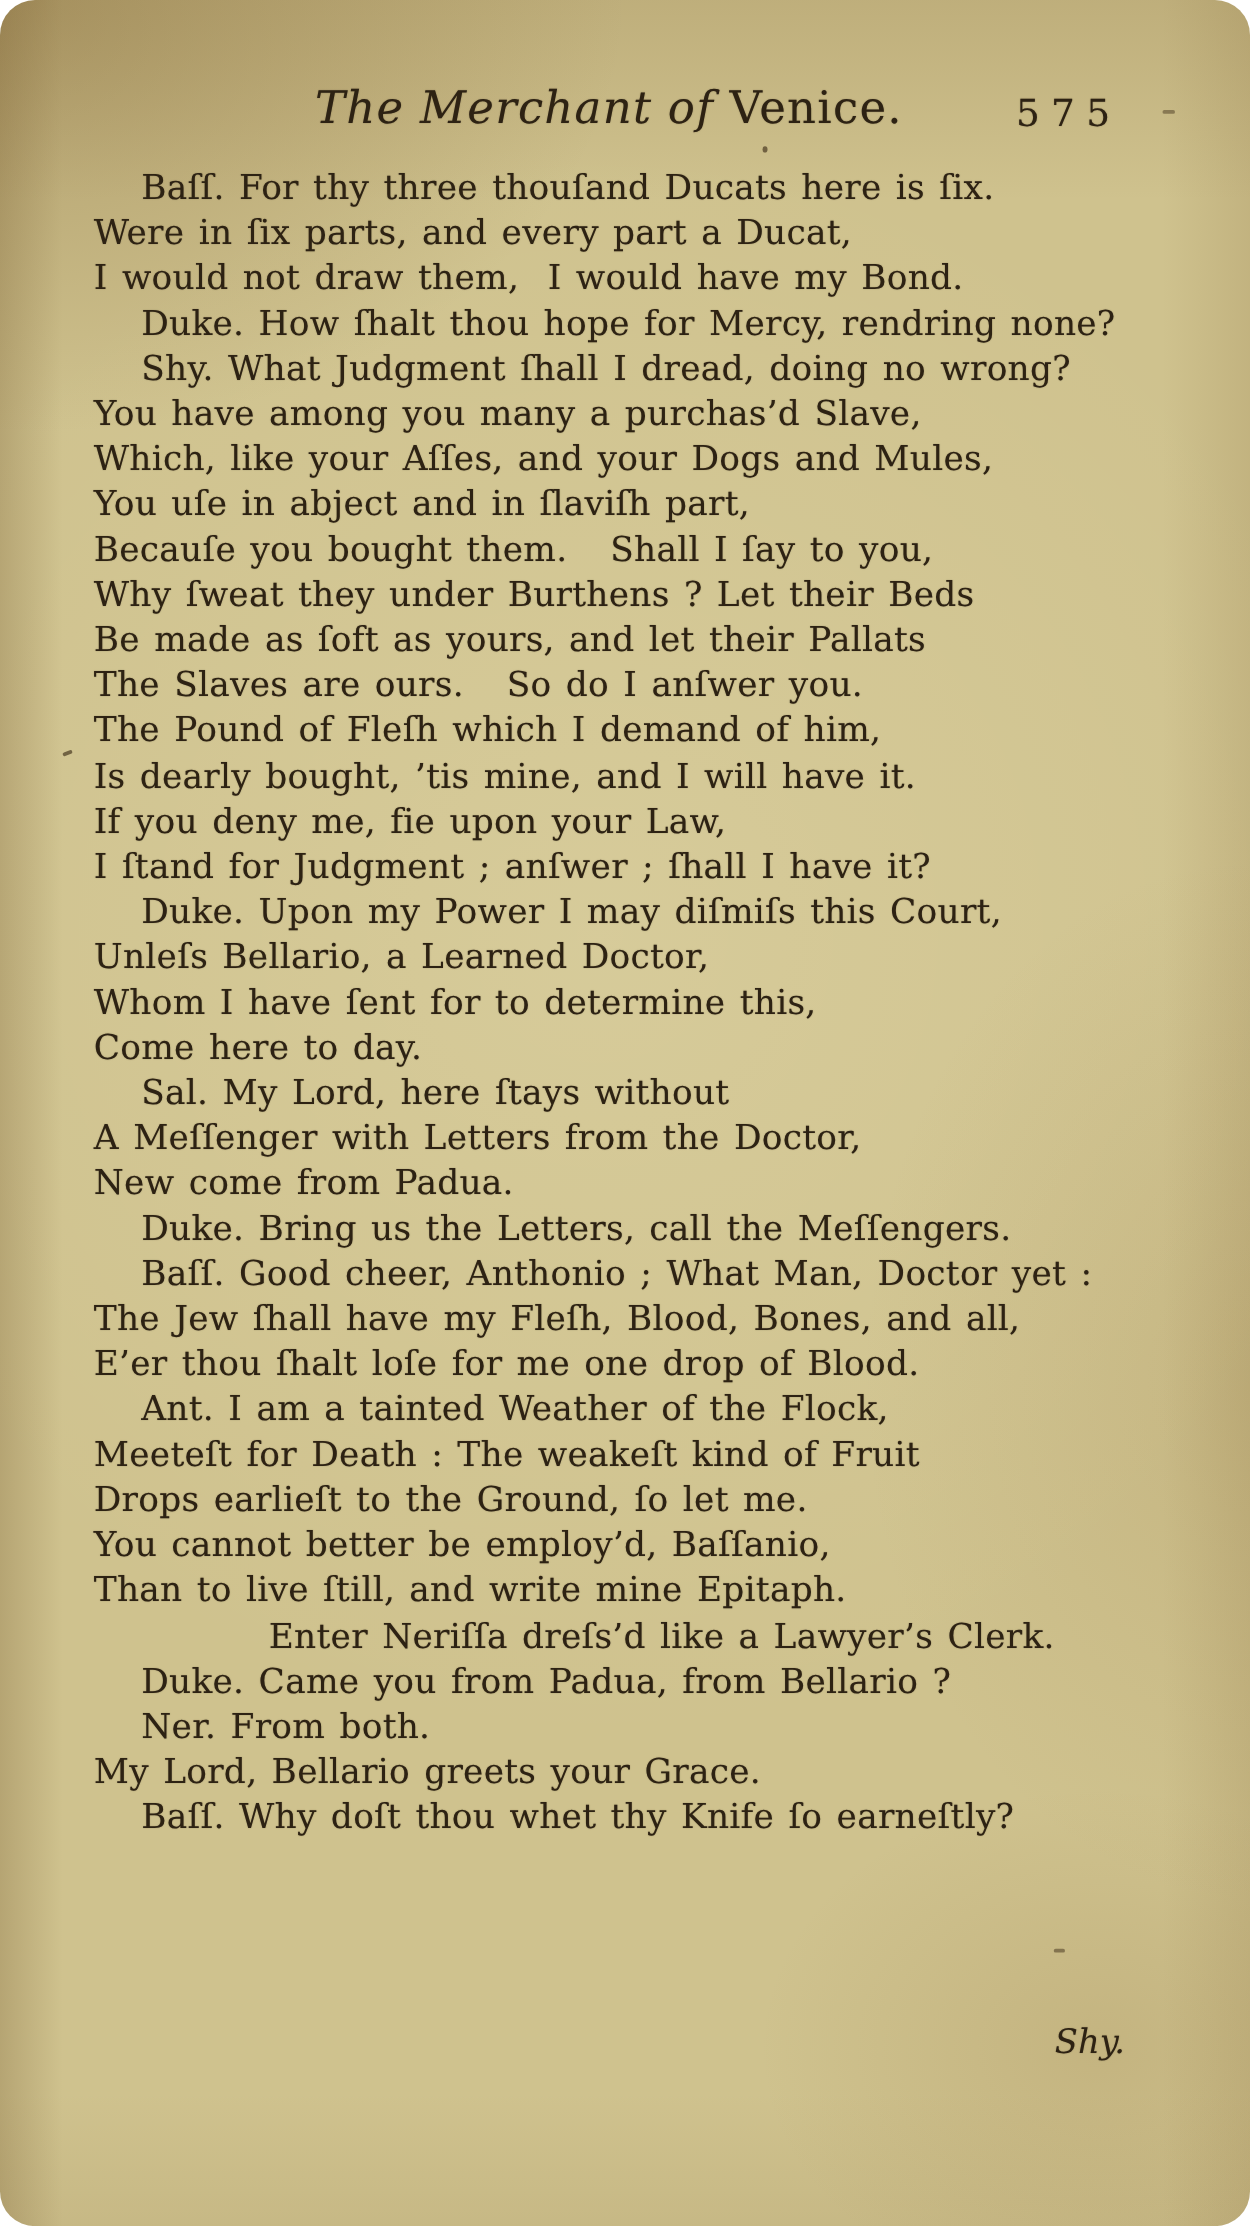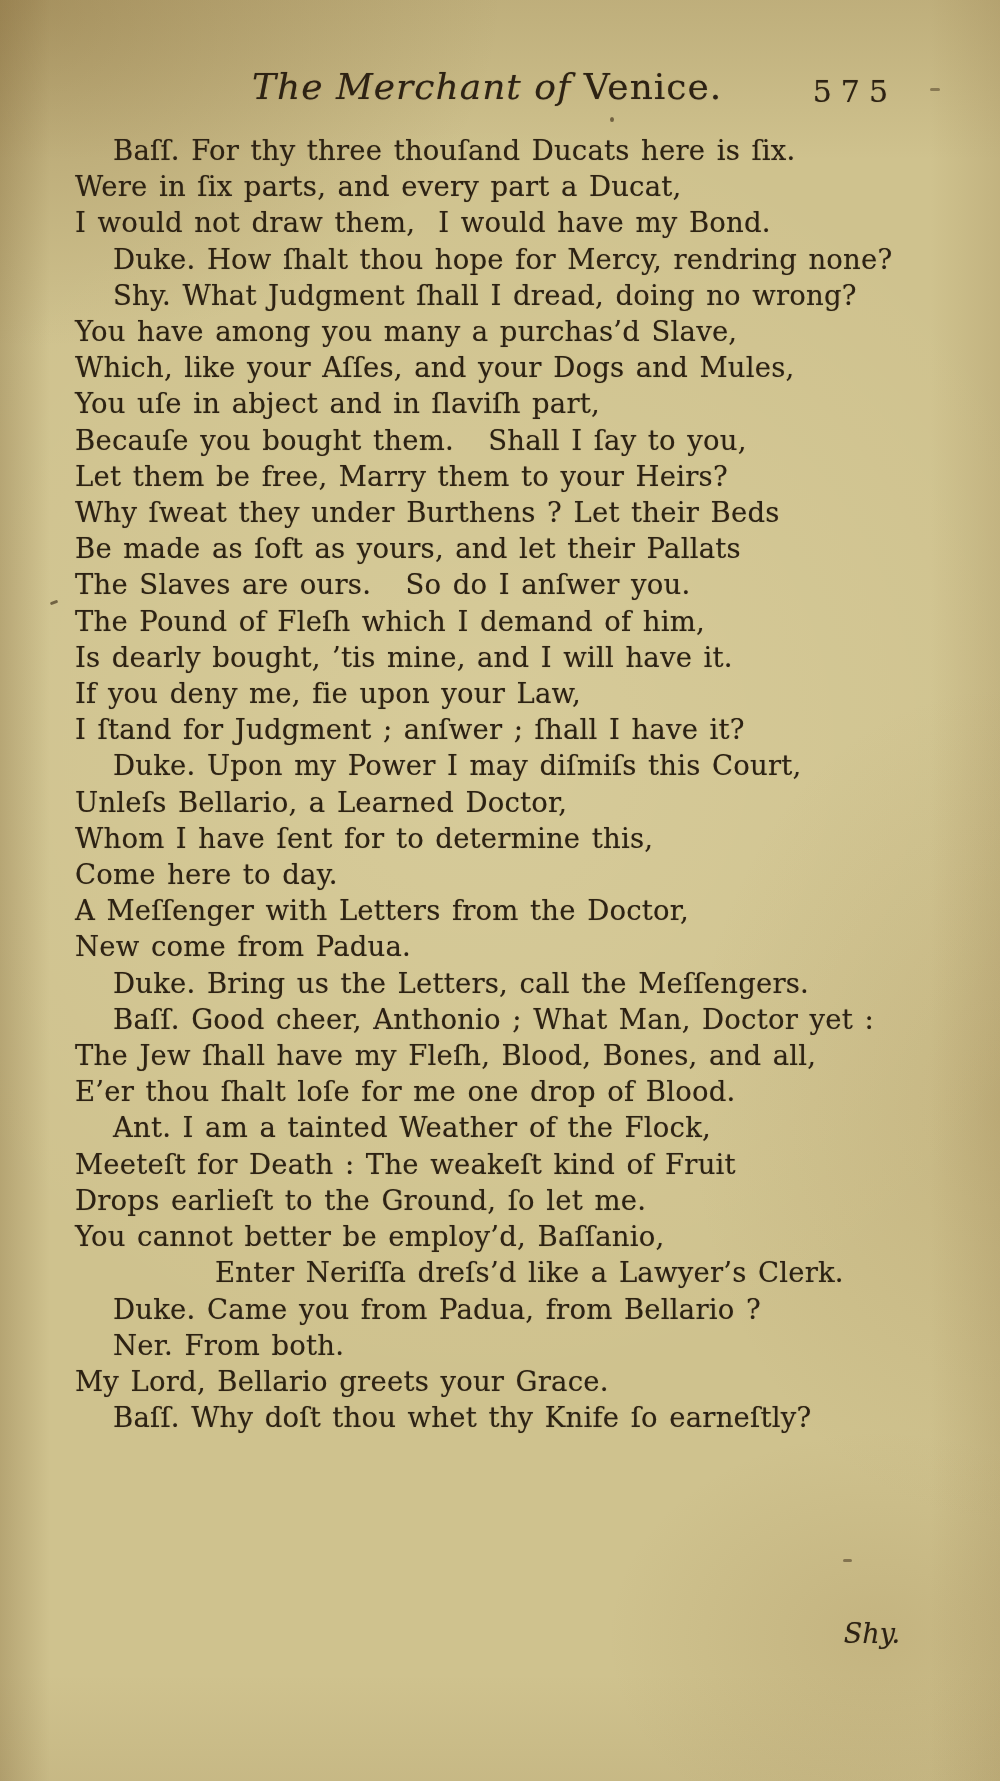--- a/index.html
+++ b/index.html
@@ -12,20 +12,21 @@
     background-color:#cfc28e;
     background-image:
       radial-gradient(ellipse 760px 560px at 3% 0%, rgba(118,88,40,0.34), rgba(118,88,40,0) 62%),
       linear-gradient(90deg, rgba(115,88,45,0.28), rgba(115,88,45,0) 5%),
       linear-gradient(180deg, rgba(125,96,48,0.20), rgba(125,96,48,0) 9%),
       linear-gradient(270deg, rgba(128,100,52,0.16), rgba(128,100,52,0) 7%),
       linear-gradient(0deg, rgba(128,100,52,0.10), rgba(128,100,52,0) 6%),
       radial-gradient(ellipse 520px 700px at 100% 62%, rgba(140,108,56,0.14), rgba(140,108,56,0) 60%),
       radial-gradient(ellipse 420px 320px at 88% 92%, rgba(138,106,54,0.16), rgba(138,106,54,0) 65%),
       radial-gradient(ellipse 900px 900px at 48% 42%, rgba(255,250,215,0.16), rgba(255,250,215,0) 72%);
+    border-radius: 28px;
   }
   .running-title{
     position:absolute;left:252px;top:66px;
     font-size:36px;letter-spacing:1px;white-space:pre;
     text-shadow:0 0 1px rgba(45,34,19,0.45);
   }
   .running-title .it{font-style:italic;}
   .page-number{
     position:absolute;top:74px;right:103px;
     font-size:30px;letter-spacing:9px;
@@ -66,42 +67,43 @@
   <div class="text-block">
       <p class="line speech"><span class="it">Baſſ.</span><span> For thy three thouſand Ducats here is ſix.</span></p>
       <p class="line"><span>Were in ſix parts, and every part a Ducat,</span></p>
       <p class="line"><span>I would not draw them,  I would have my Bond.</span></p>
       <p class="line speech"><span class="it">Duke.</span><span> How ſhalt thou hope for Mercy, rendring none?</span></p>
       <p class="line speech"><span class="it">Shy.</span><span> What Judgment ſhall I dread, doing no wrong?</span></p>
       <p class="line"><span>You have among you many a purchas’d Slave,</span></p>
       <p class="line"><span>Which, like your Aſſes, and your Dogs and Mules,</span></p>
       <p class="line"><span>You uſe in abject and in ſlaviſh part,</span></p>
       <p class="line"><span>Becauſe you bought them.   Shall I ſay to you,</span></p>
-      <p class="line"><span>Let them be free, Marry them to your Heirs?</span></p>
       <p class="line"><span>Why ſweat they under Burthens ? Let their Beds</span></p>
       <p class="line"><span>Be made as ſoft as yours, and let their Pallats</span></p>
       <p class="line"><span>The Slaves are ours.   So do I anſwer you.</span></p>
       <p class="line"><span>The Pound of Fleſh which I demand of him,</span></p>
       <p class="line"><span>Is dearly bought, ’tis mine, and I will have it.</span></p>
       <p class="line"><span>If you deny me, fie upon your Law,</span></p>
       <p class="line"><span>I ſtand for Judgment ; anſwer ; ſhall I have it?</span></p>
       <p class="line speech"><span class="it">Duke.</span><span> Upon my Power I may diſmiſs this Court,</span></p>
       <p class="line"><span>Unleſs </span><span class="it">Bellario</span><span>, a Learned Doctor,</span></p>
       <p class="line"><span>Whom I have ſent for to determine this,</span></p>
       <p class="line"><span>Come here to day.</span></p>
+      <p class="line speech"><span class="it">Sal.</span><span> My Lord, here ſtays without</span></p>
       <p class="line"><span>A Meſſenger with Letters from the Doctor,</span></p>
       <p class="line"><span>New come from </span><span class="it">Padua</span><span>.</span></p>
       <p class="line speech"><span class="it">Duke.</span><span> Bring us the Letters, call the Meſſengers.</span></p>
       <p class="line speech"><span class="it">Baſſ.</span><span> Good cheer, </span><span class="it">Anthonio</span><span> ; What Man, Doctor yet :</span></p>
       <p class="line"><span>The </span><span class="it">Jew</span><span> ſhall have my Fleſh, Blood, Bones, and all,</span></p>
       <p class="line"><span>E’er thou ſhalt loſe for me one drop of Blood.</span></p>
       <p class="line speech"><span class="it">Ant.</span><span> I am a tainted Weather of the Flock,</span></p>
       <p class="line"><span>Meeteſt for Death : The weakeſt kind of Fruit</span></p>
       <p class="line"><span>Drops earlieſt to the Ground, ſo let me.</span></p>
       <p class="line"><span>You cannot better be employ’d, </span><span class="it">Baſſanio</span><span>,</span></p>
+      <p class="line"><span>Than to live ſtill, and write mine Epitaph.</span></p>
       <p class="line stage"><span class="it">Enter </span><span>Neriſſa </span><span class="it">dreſs’d like a Lawyer’s Clerk.</span></p>
       <p class="line speech"><span class="it">Duke.</span><span> Came you from </span><span class="it">Padua</span><span>, from </span><span class="it">Bellario</span><span> ?</span></p>
       <p class="line speech"><span class="it">Ner.</span><span> From both.</span></p>
       <p class="line"><span>My Lord, </span><span class="it">Bellario</span><span> greets your Grace.</span></p>
       <p class="line speech"><span class="it">Baſſ.</span><span> Why doſt thou whet thy Knife ſo earneſtly?</span></p>
     </div>
   <div class="catchword">Shy.</div>
   <div class="speck s1"></div>
   <div class="speck s2"></div>
   <div class="speck s3"></div>

